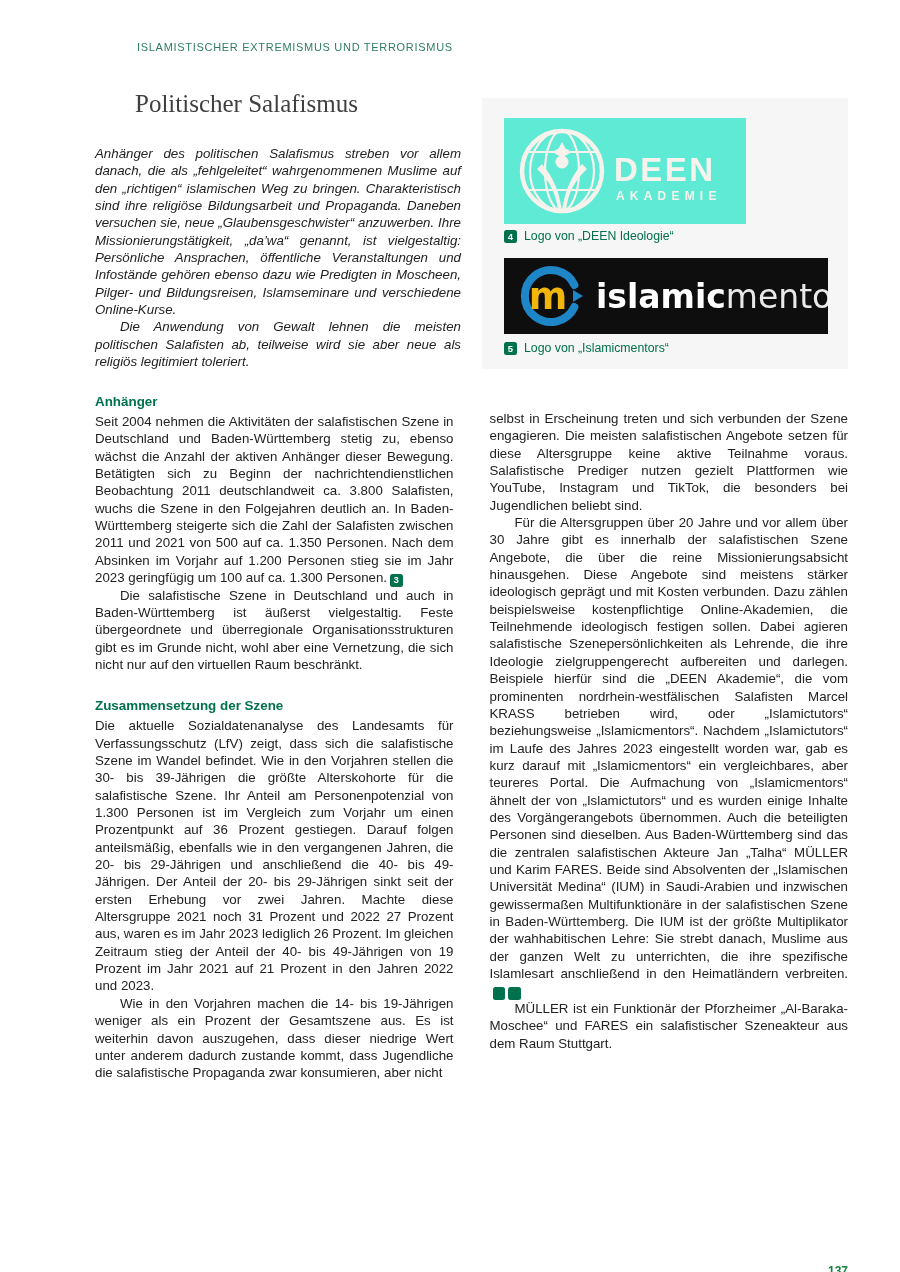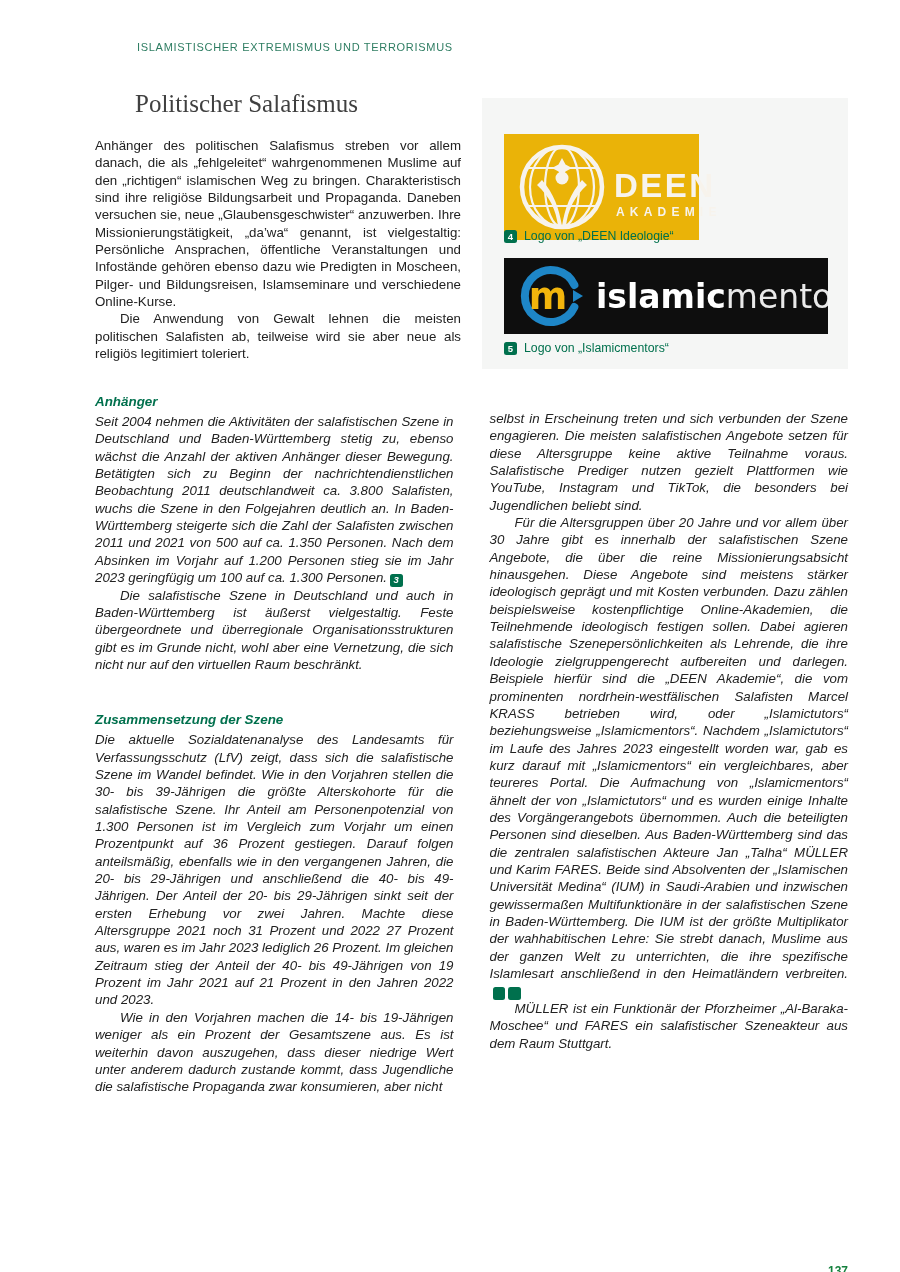--- a/index.html
+++ b/index.html
@@ -16,37 +16,37 @@
     font-size:11px; letter-spacing:0.7px;
     color:#2e7d62; font-weight:normal;text-align:center;
   }
   .page-title {
     position:absolute; left:135px; top:90px;
     font-family:"Liberation Serif", serif;
     font-size:25px; font-weight:normal;
     color:#404040;
   }
   .intro {
-    position:absolute; left:95px; top:137px; width:366px;
+    position:absolute; left:95px; top:145px; width:366px;font-style:italic;
   }
   p.body-p {
     font-size:13.3px; line-height:17.35px;
     text-align:justify; color:#222222;
   }
   p.indent { text-indent:25px; }
 
   .figure-box {
     position:absolute; left:482px; top:98px;
     width:366px; height:271px;
     background:#f5f6f5;
   }
   .deen-logo {
-    position:absolute; left:22px; top:36px;
-    width:195px; height:106px;
-    background:#eab308;
+    position:absolute; left:22px; top:20px;
+    width:242px; height:106px;
+    background:#5eead4;
   }
   .im-logo {
     position:absolute; left:22px; top:160px;
     width:324px; height:76px;
     background:#0e0e0e;
   }
   .caption {
     position:absolute; left:22px;
     display:flex; align-items:center; gap:7px;
     font-size:12.3px; color:#00704d;
@@ -62,29 +62,29 @@
   }
   .badge-inline {
     display:inline-block; width:12.5px; height:12.5px;
     background:#00704d; color:#ffffff;
     font-size:9.5px; font-weight:bold;
     border-radius:2.5px; text-align:center; line-height:12.5px;
     vertical-align:-1px; margin-left:3px;
   }
   .columns {
     position:absolute; left:95px; top:393px; width:753px;
-    display:flex; gap:36px;font-style:italic;
+    display:flex; gap:36px;
   }
   .col { width:365.5px; }
   .col-right { padding-top:17px; }
   h3.section-h {
     font-size:13.4px; font-weight:bold; color:#00704d;
     margin-bottom:3px; line-height:17px;
   }
-  .section-gap { margin-top:38px; }
+  .section-gap { margin-top:24px; }
   .page-number {
     position:absolute; right:52px; top:1264px;
     font-size:12px; font-weight:bold; color:#15803d;
   }
 </style>
 </head>
 <body>
 
 <div class="kicker">ISLAMISTISCHER EXTREMISMUS UND TERRORISMUS</div>
 

